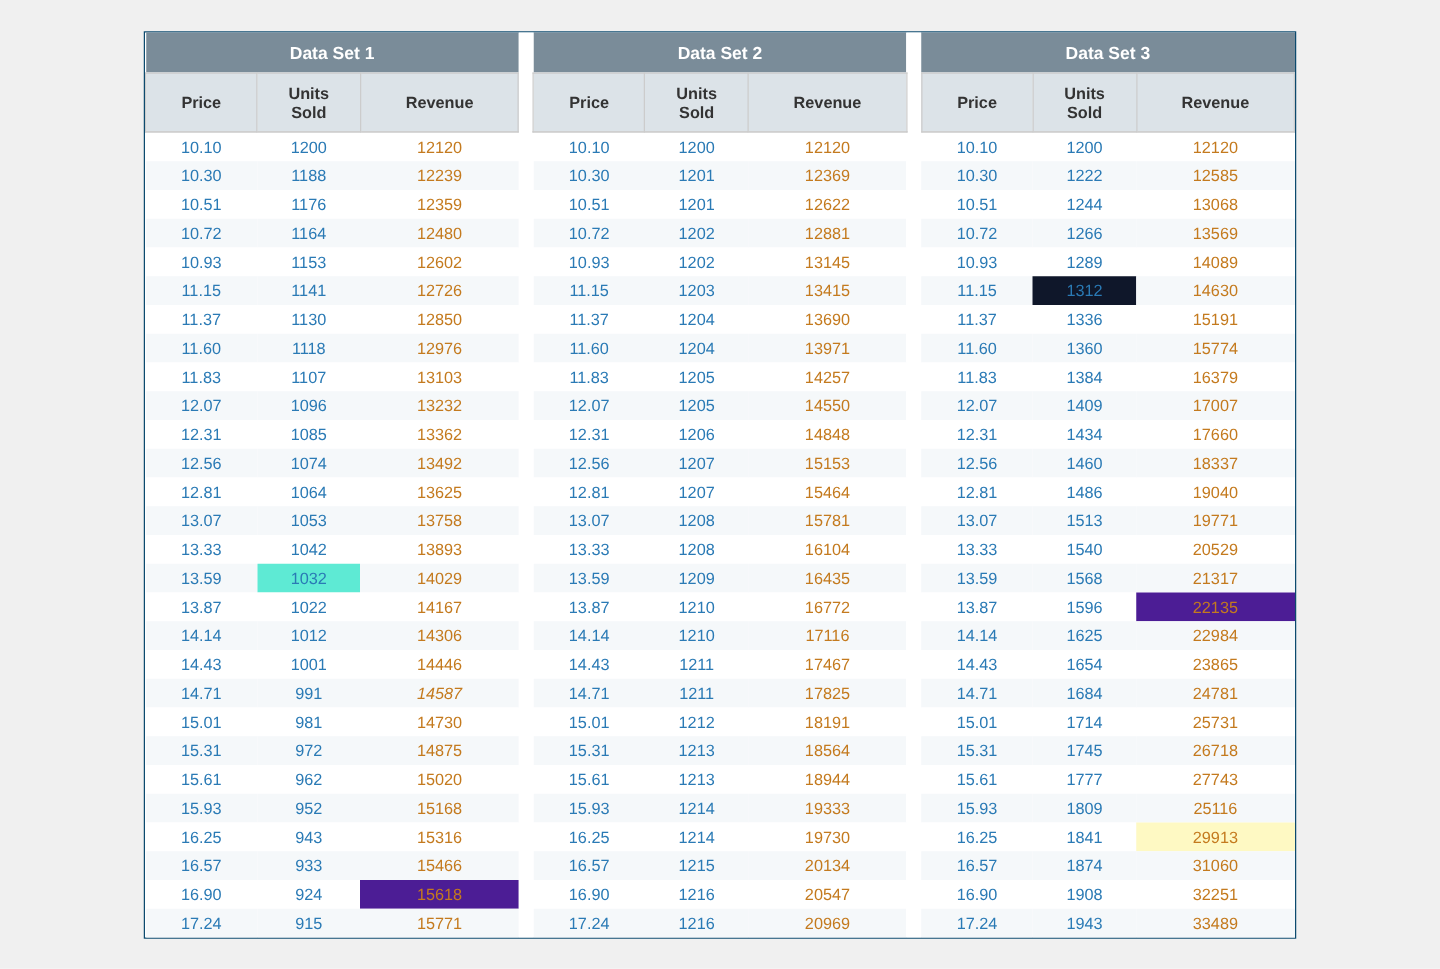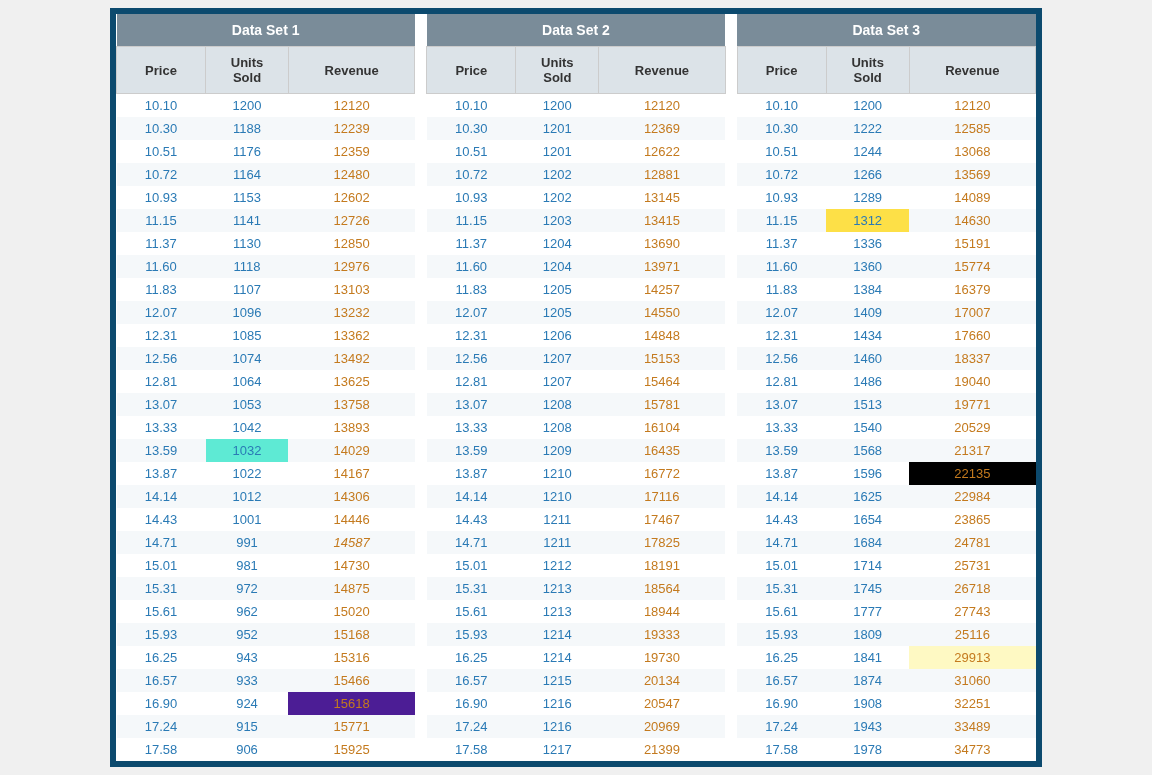--- a/index.html
+++ b/index.html
@@ -7,21 +7,21 @@
       background: #f0f0f0;
       display: flex;
       justify-content: center;
       align-items: center;
       min-height: 100vh;
       font-family: Arial, sans-serif;
       font-size: 13px;
     }
     .table-wrapper {
       background: white;
-      border: 6px solid #0c4a6e;
+      border: 1px solid #0c4a6e;
     }
     table {
       border-collapse: collapse;
       width: 920px;
     }
     .group-header {
       background: #7a8c99;
       color: white;
       text-align: center;
       font-weight: bold;
@@ -152,21 +152,21 @@
         <tr>
           <td class="price" style="background: rgb(245, 248, 250);">11.15</td>
           <td class="units" style="background: rgb(245, 248, 250);">1141</td>
           <td class="revenue" style="background: rgb(245, 248, 250);">12726</td>
           <td class="sep-col" style="background: white;"></td>
           <td class="price" style="background: rgb(245, 248, 250);">11.15</td>
           <td class="units" style="background: rgb(245, 248, 250);">1203</td>
           <td class="revenue" style="background: rgb(245, 248, 250);">13415</td>
           <td class="sep-col" style="background: white;"></td>
           <td class="price" style="background: rgb(245, 248, 250);">11.15</td>
-          <td class="units" style="background: #fde047;">1312</td>
+          <td class="units" style="background: #0f172a;">1312</td>
           <td class="revenue" style="background: rgb(245, 248, 250);">14630</td>
         </tr>
         <tr>
           <td class="price" style="background: rgb(255, 255, 255);">11.37</td>
           <td class="units" style="background: rgb(255, 255, 255);">1130</td>
           <td class="revenue" style="background: rgb(255, 255, 255);">12850</td>
           <td class="sep-col" style="background: white;"></td>
           <td class="price" style="background: rgb(255, 255, 255);">11.37</td>
           <td class="units" style="background: rgb(255, 255, 255);">1204</td>
           <td class="revenue" style="background: rgb(255, 255, 255);">13690</td>
@@ -296,21 +296,21 @@
           <td class="price" style="background: rgb(255, 255, 255);">13.87</td>
           <td class="units" style="background: rgb(255, 255, 255);">1022</td>
           <td class="revenue" style="background: rgb(255, 255, 255);">14167</td>
           <td class="sep-col" style="background: white;"></td>
           <td class="price" style="background: rgb(255, 255, 255);">13.87</td>
           <td class="units" style="background: rgb(255, 255, 255);">1210</td>
           <td class="revenue" style="background: rgb(255, 255, 255);">16772</td>
           <td class="sep-col" style="background: white;"></td>
           <td class="price" style="background: rgb(255, 255, 255);">13.87</td>
           <td class="units" style="background: rgb(255, 255, 255);">1596</td>
-          <td class="revenue" style="background: #000000;">22135</td>
+          <td class="revenue" style="background: #4c1d95;">22135</td>
         </tr>
         <tr>
           <td class="price" style="background: rgb(245, 248, 250);">14.14</td>
           <td class="units" style="background: rgb(245, 248, 250);">1012</td>
           <td class="revenue" style="background: rgb(245, 248, 250);">14306</td>
           <td class="sep-col" style="background: white;"></td>
           <td class="price" style="background: rgb(245, 248, 250);">14.14</td>
           <td class="units" style="background: rgb(245, 248, 250);">1210</td>
           <td class="revenue" style="background: rgb(245, 248, 250);">17116</td>
           <td class="sep-col" style="background: white;"></td>
@@ -440,29 +440,16 @@
           <td class="units" style="background: rgb(245, 248, 250);">915</td>
           <td class="revenue" style="background: rgb(245, 248, 250);">15771</td>
           <td class="sep-col" style="background: white;"></td>
           <td class="price" style="background: rgb(245, 248, 250);">17.24</td>
           <td class="units" style="background: rgb(245, 248, 250);">1216</td>
           <td class="revenue" style="background: rgb(245, 248, 250);">20969</td>
           <td class="sep-col" style="background: white;"></td>
           <td class="price" style="background: rgb(245, 248, 250);">17.24</td>
           <td class="units" style="background: rgb(245, 248, 250);">1943</td>
           <td class="revenue" style="background: rgb(245, 248, 250);">33489</td>
-        </tr>
-        <tr>
-          <td class="price" style="background: rgb(255, 255, 255);">17.58</td>
-          <td class="units" style="background: rgb(255, 255, 255);">906</td>
-          <td class="revenue" style="background: rgb(255, 255, 255);">15925</td>
-          <td class="sep-col" style="background: white;"></td>
-          <td class="price" style="background: rgb(255, 255, 255);">17.58</td>
-          <td class="units" style="background: rgb(255, 255, 255);">1217</td>
-          <td class="revenue" style="background: rgb(255, 255, 255);">21399</td>
-          <td class="sep-col" style="background: white;"></td>
-          <td class="price" style="background: rgb(255, 255, 255);">17.58</td>
-          <td class="units" style="background: rgb(255, 255, 255);">1978</td>
-          <td class="revenue" style="background: rgb(255, 255, 255);">34773</td>
         </tr>
       </tbody>
   </table>
 </div>
 
 </body></html>

